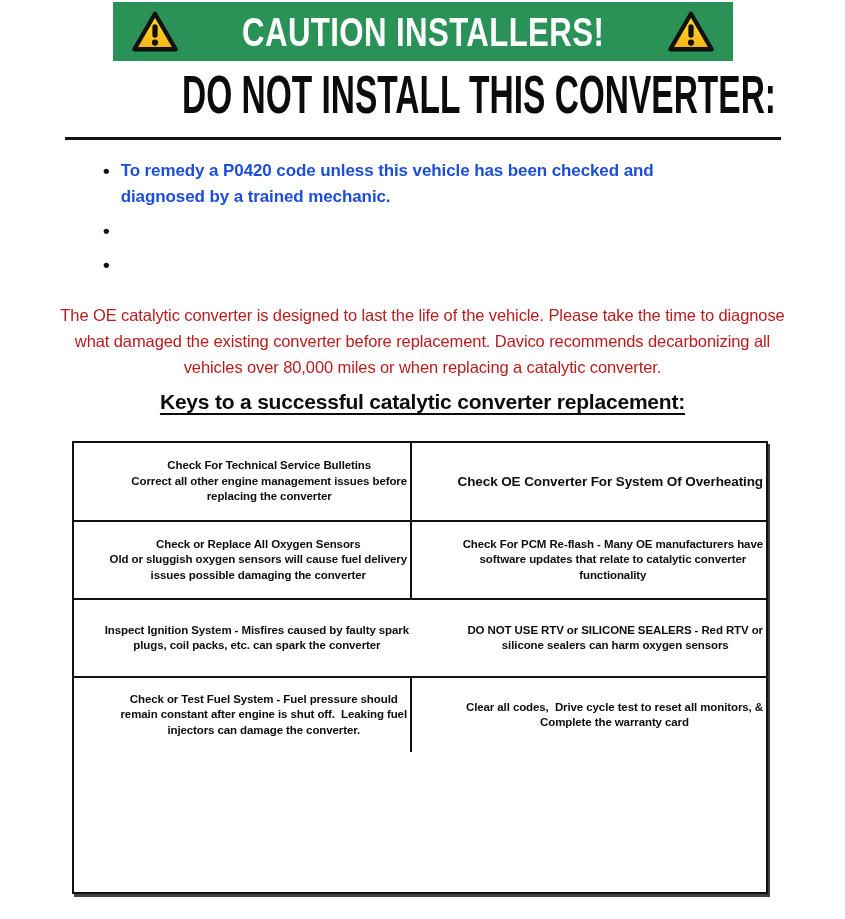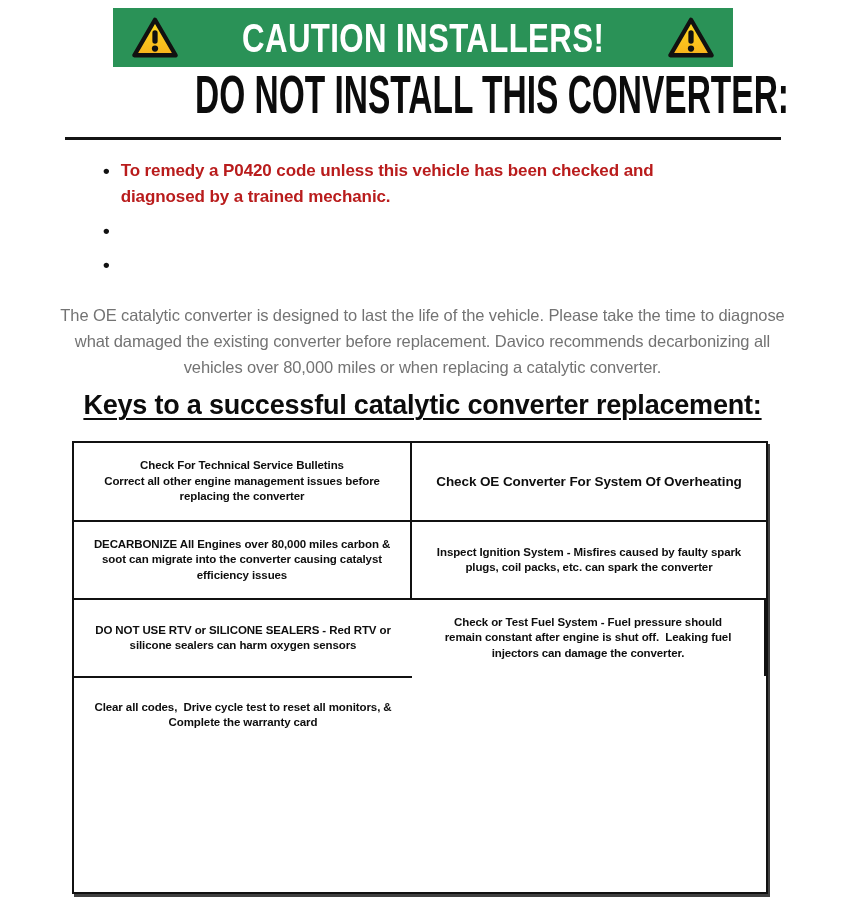--- a/index.html
+++ b/index.html
@@ -17,21 +17,20 @@
   
   .banner {
     position: absolute;
     left: 113px; top: 2px;
     width: 620px; height: 59px;
     background: #2a9257;
     display: flex;
     align-items: center;
     justify-content: center;
     gap: 12px;
-    margin-top: 6px;
   }
   .warn-icon { width: 48px; height: 46px; display: block; flex: 0 0 auto; }
   .warn-icon svg { width: 100%; height: 100%; display: block; }
   .banner-text {
     color: #ffffff;
     font-weight: 700;
     font-size: 40px;
     line-height: 1;
     white-space: nowrap;
     display: inline-block;
@@ -39,21 +38,20 @@
     transform-origin: center;
     letter-spacing: 0.5px;
   }
 
   
   .main-heading-wrap {
     position: absolute;
     top: 68px; left: 0;
     width: 845px;
     text-align: center;
-    padding-left: 13px;
   }
   .main-heading {
     display: inline-block;
     font-size: 54px;
     font-weight: 700;
     line-height: 52px;
     white-space: nowrap;
     transform: scale(0.62, 1.0);
     transform-origin: center;
     color: #0c0c0c;
@@ -83,44 +81,44 @@
     line-height: 26px;
     font-weight: 700;
     flex: 0 0 auto;
   }
   .bullet-text {
     font-size: 17px;
     font-weight: 700;
     line-height: 26px;
     letter-spacing: -0.1px;
     white-space: pre-line;
-    color: #b91c1c;
+    color: #1d4ed8;
   }
 
   
   .paragraph {
     position: absolute;
     top: 302px; left: 0;
     width: 845px;
     text-align: center;
     font-size: 16.5px;
     font-weight: 400;
     line-height: 26px;
-    color: #737373;
+    color: #b91c1c;
     white-space: pre-line;
     letter-spacing: -0.1px;
   }
 
   
   .keys-heading {
     position: absolute;
     top: 390px; left: 0;
     width: 845px;
     text-align: center;
-    font-size: 27px;
+    font-size: 21px;
     font-weight: 700;
     letter-spacing: -0.2px;
     color: #0c0c0c;
     text-decoration: underline;
     text-decoration-thickness: 2px;
     text-underline-offset: 4px;
   }
 
   
   .keys-table {
@@ -130,21 +128,21 @@
     border: 2px solid #111;
     box-shadow: 2px 3px 0 rgba(0,0,0,0.75);
     display: grid;
     grid-template-columns: 338px 354px;
     grid-template-rows: 77px 78px 78px 76px 65px 75px;
     background: #fff;
   }
   .cell {
     display: flex;
     align-items: center;
-    justify-content: center;
+    justify-content: flex-end;
     padding: 8px 3px;
     border-top: 2px solid #111;
     overflow: hidden;
   }
   .cell.col-left { border-right: 2px solid #111; }
   .cell.row-first { border-top: none; }
   .cell-text {
     font-size: 11.5px;
     font-weight: 700;
     line-height: 15.5px;
@@ -214,26 +212,31 @@
 
     <div class="cell col-left row-first">
       <span class="cell-text">Check For Technical Service Bulletins
 Correct all other engine management issues before
 replacing the converter</span>
     </div>
     <div class="cell col-right row-first">
       <span class="cell-text big">Check OE Converter For System Of Overheating</span>
     </div>
 
-
     <div class="cell col-left">
-      <span class="cell-text">DECARBONIZE All Engines over 80,000 miles carbon &amp;
-soot can migrate into the converter causing catalyst
-efficiency issues</span>
-    </div>
+      <span class="cell-text">Check or Replace All Oxygen Sensors
+Old or sluggish oxygen sensors will cause fuel delivery
+issues possible damaging the converter</span>
+    </div>
+    <div class="cell col-right">
+      <span class="cell-text">Check For PCM Re-flash - Many OE manufacturers have
+software updates that relate to catalytic converter
+functionality</span>
+    </div>
+
     <div class="cell col-right">
       <span class="cell-text">Inspect Ignition System - Misfires caused by faulty spark
 plugs, coil packs, etc. can spark the converter</span>
     </div>
 
 
     <div class="cell col-right">
       <span class="cell-text">DO NOT USE RTV or SILICONE SEALERS - Red RTV or
 silicone sealers can harm oxygen sensors</span>
     </div>

